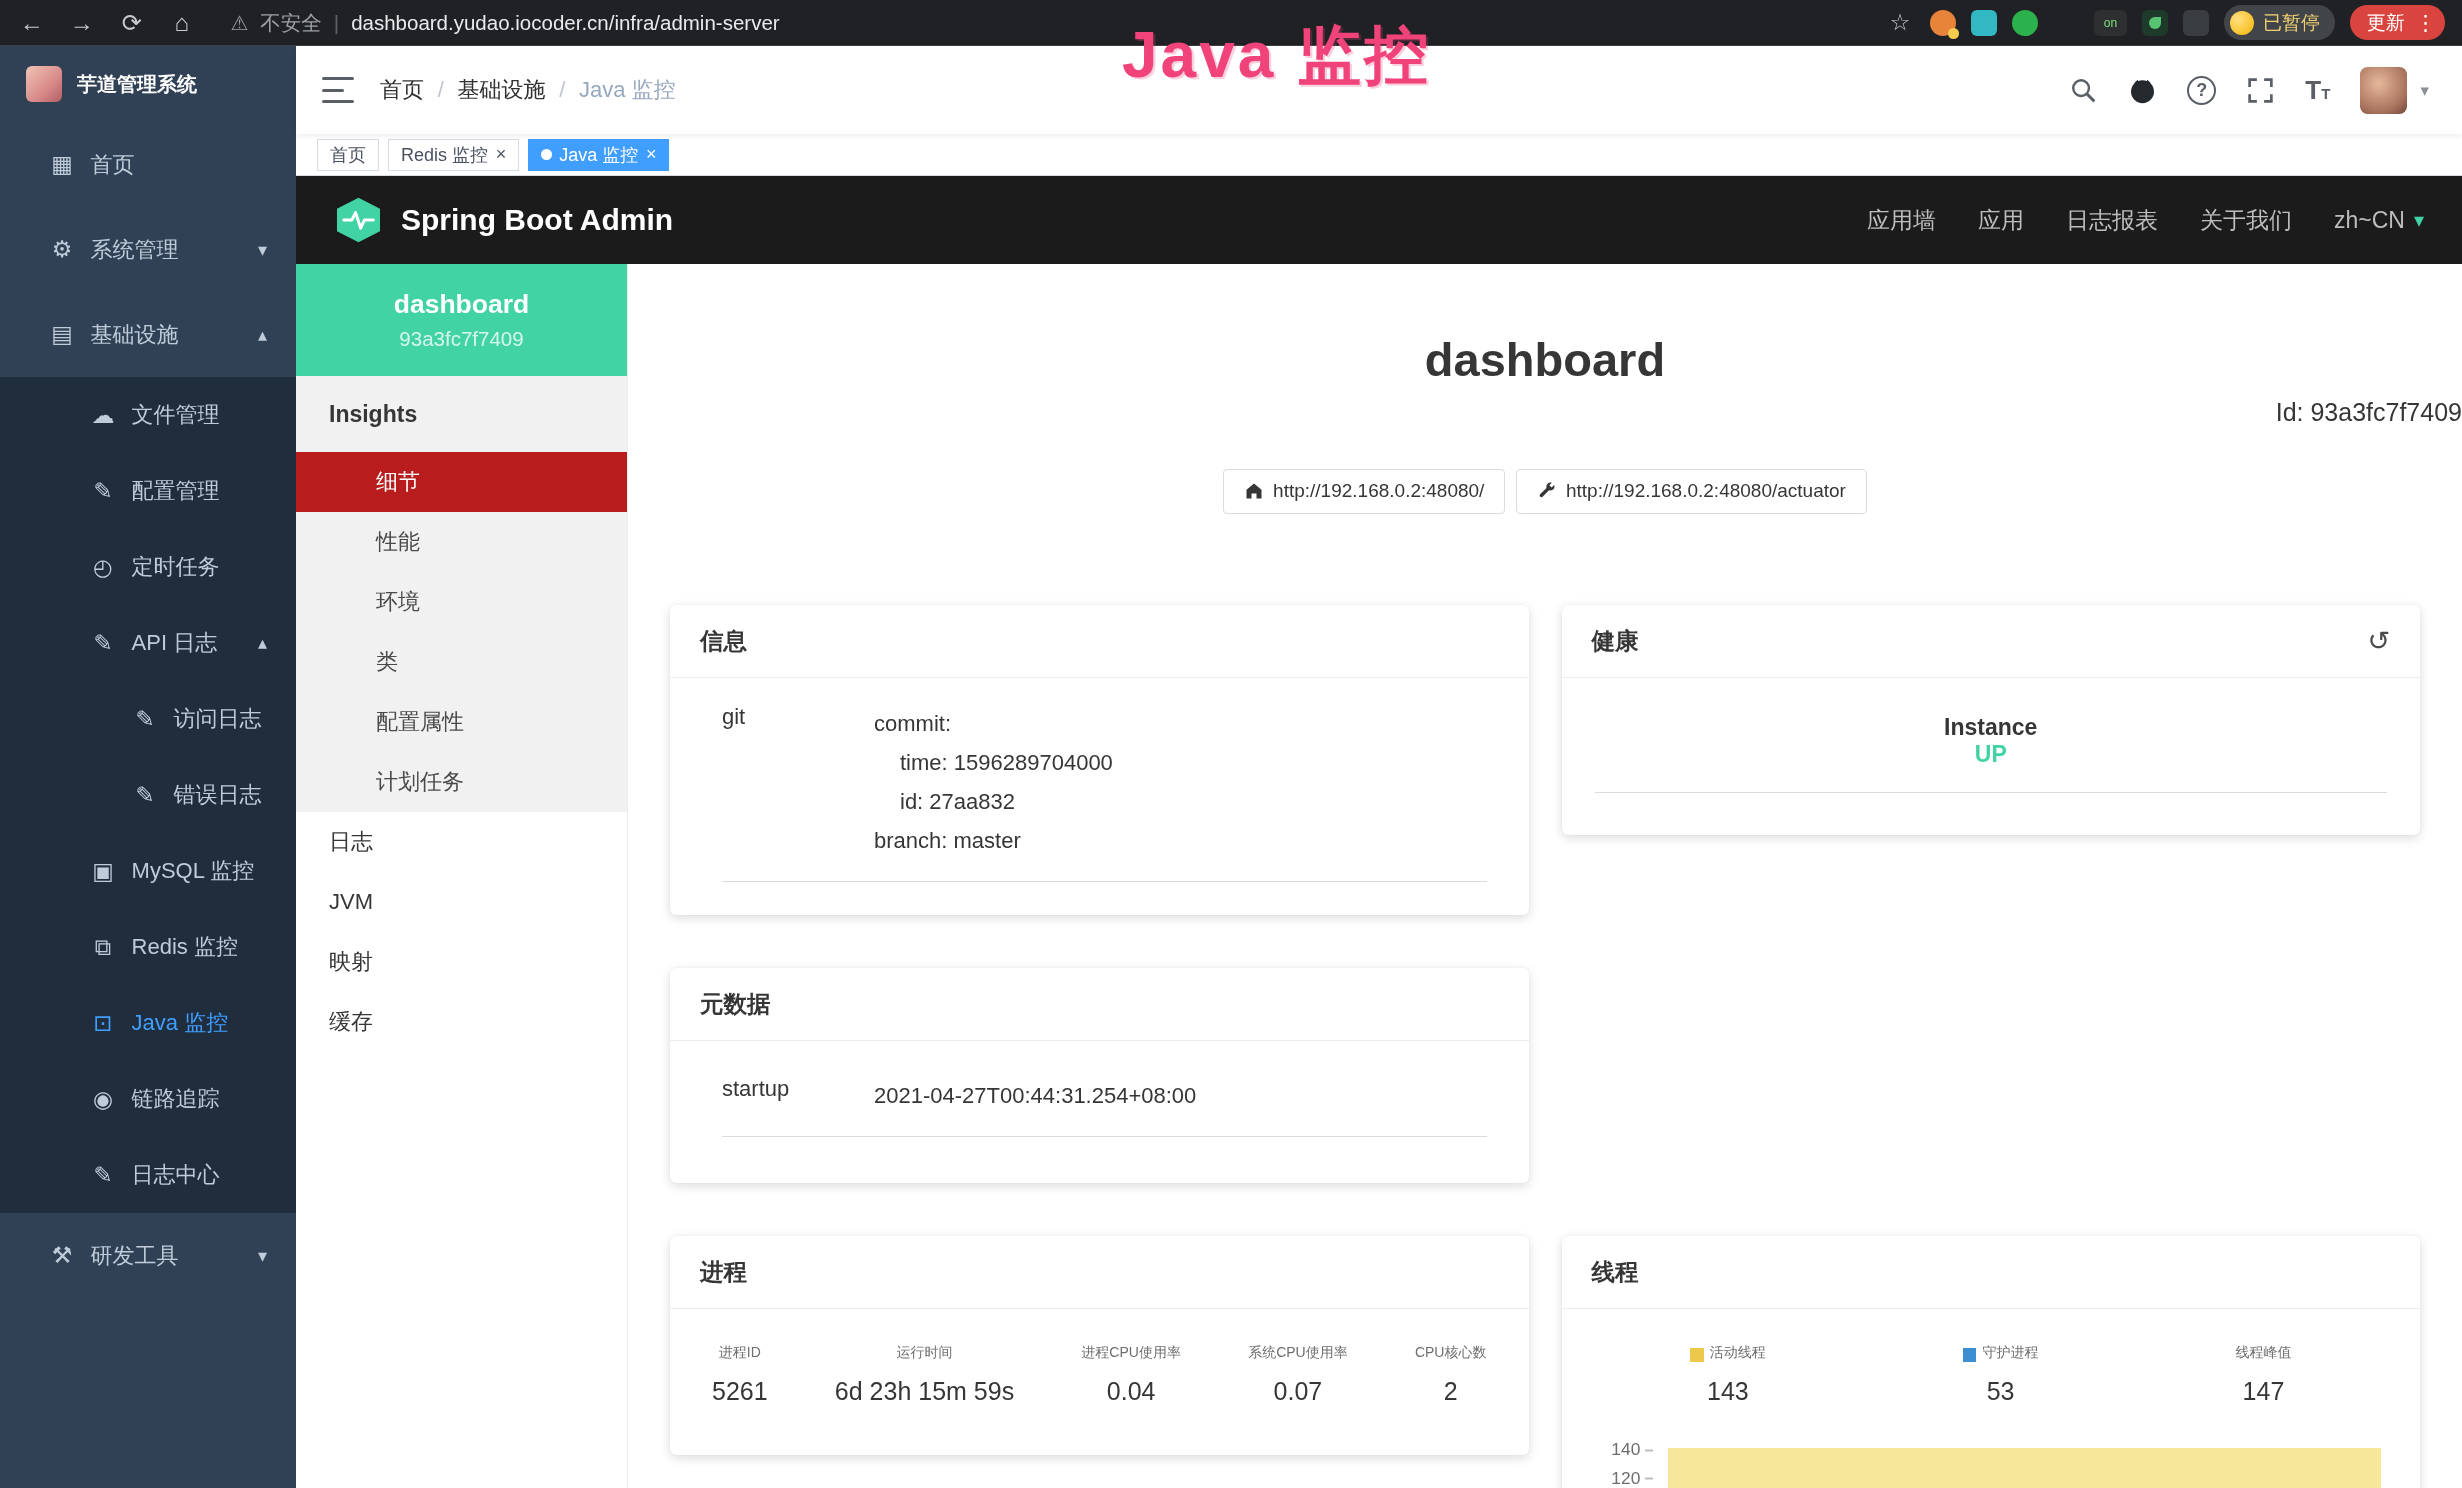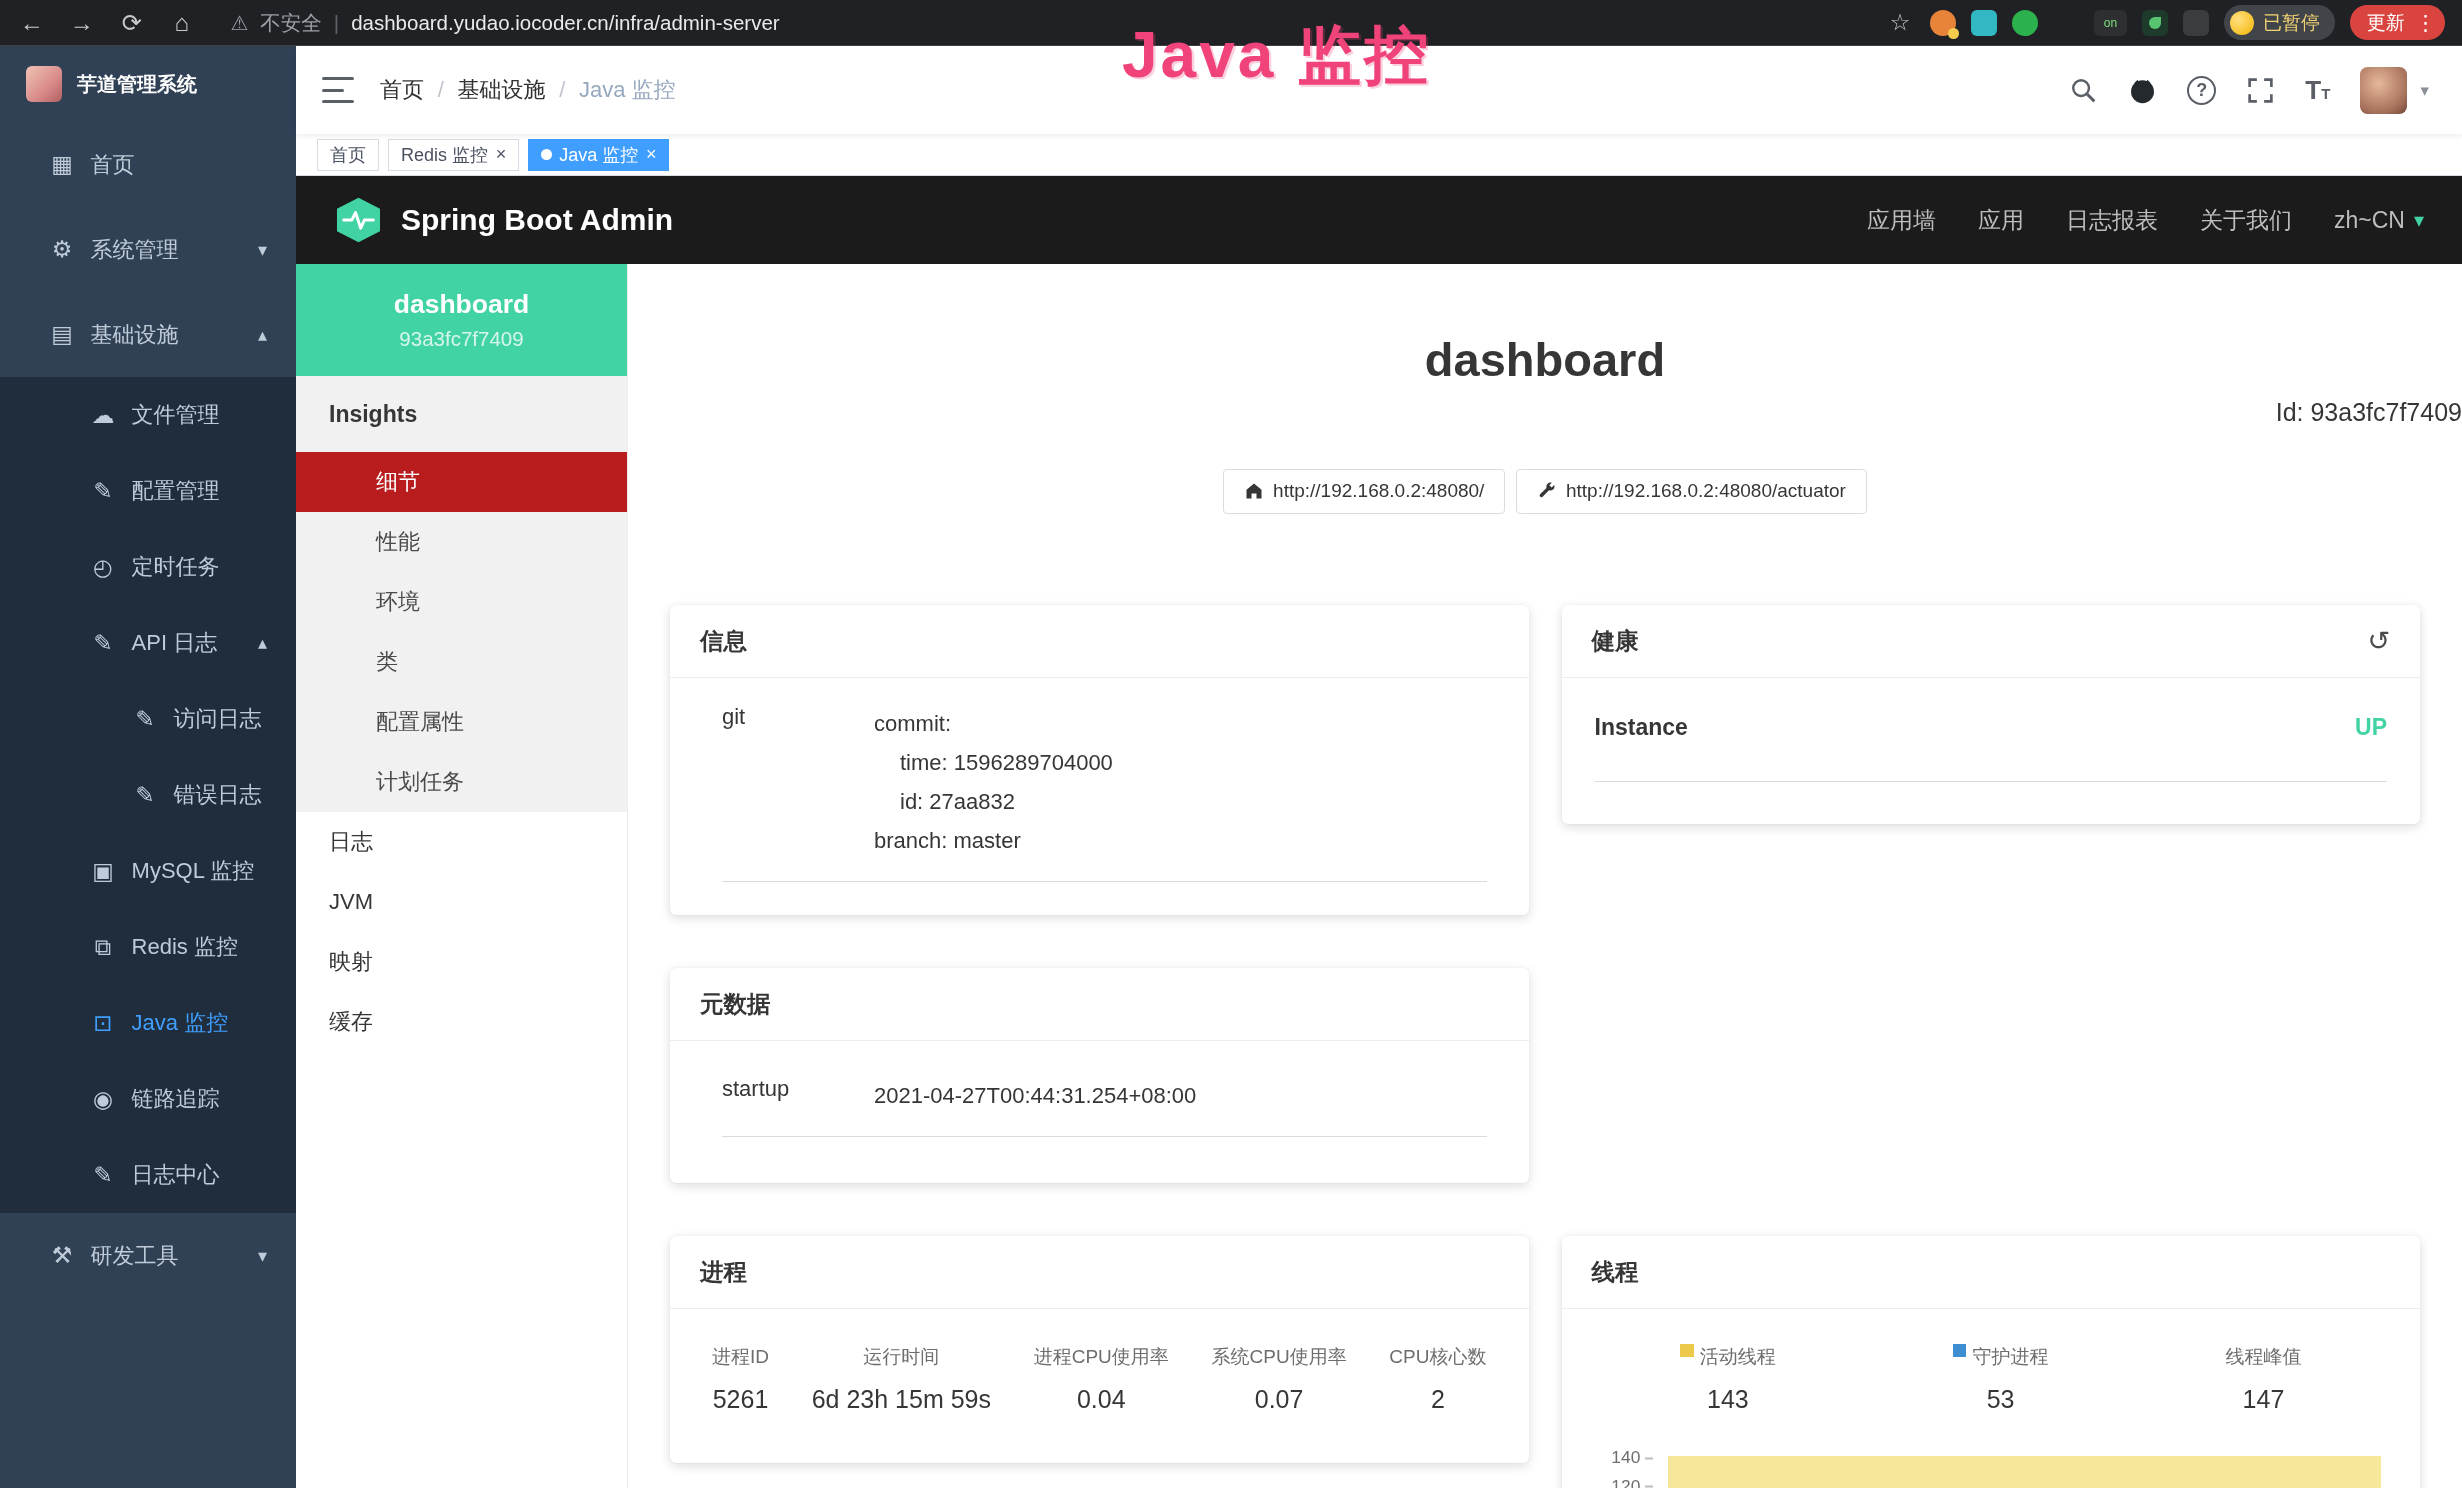--- a/index.html
+++ b/index.html
@@ -138,28 +138,28 @@
             font-size:23.5px; font-weight:bold; color:#363636; }
   .hist { font-size:27px; font-weight:normal; color:#4a4a4a; cursor:pointer; }
   .card-b { padding:26px 42px 33px 52px; font-size:22px; color:#363636; }
   .card-b.meta { padding:35px 42px 46px 52px; }
   .kv { display:flex; border-bottom:0.8px solid #dbdbdb; padding-bottom:21px; }
   .kv .k { width:152px; flex-shrink:0; }
   .kv .v { flex:1; line-height:39px; }
   .v .ln.ind { padding-left:26px; }
   .health-b { padding:36px 33px 42px 33px; }
   .health-row { display:flex; align-items:center; justify-content:space-between;
-                border-bottom:0.8px solid #dbdbdb; padding-bottom:40px; font-size:23px; }
+                border-bottom:0.8px solid #dbdbdb; padding-bottom:24px; font-size:23px;flex-direction:column; }
   .health-row .lbl { font-weight:bold; color:#363636; }
   .health-row .up { font-weight:bold; }
   .stats { display:flex; justify-content:space-between; padding:35px 42px 49px; }
   .stats.around { justify-content:space-around; padding:35px 30px 30px; }
   .stat { text-align:center; }
-  .stat .sl { display:flex; align-items:flex-start; justify-content:center; gap:6px;
-              font-size:19px; color:#6e6e6e; }
+  .stat .sl { display:flex; align-items:flex-end; justify-content:center; gap:6px;
+              font-size:14px; color:#6e6e6e; }
   .swatch { width:13.7px; height:13.7px; display:inline-block; }
   .stat .sv { margin-top:15px; font-size:25px; color:#363636; }
   .chart { position:relative; height:349px; margin:6px 30px 0 36px; }
   .yaxis { position:absolute; left:0; top:0; width:55px; height:100%; }
   .ytick { position:absolute; right:0; transform:translateY(-50%); font-size:17.4px; color:#6e6e6e;
            white-space:nowrap; }
   .ytick::after { content:""; display:inline-block; width:7.6px; height:1.5px; background:#bdbdbd;
                   margin-left:4.6px; vertical-align:middle; }
   .plot { position:absolute; left:70px; right:9px; top:0; bottom:0; }
   .area-active { position:absolute; left:0; right:0; top:6px; bottom:0; background:#f7e79b; }

